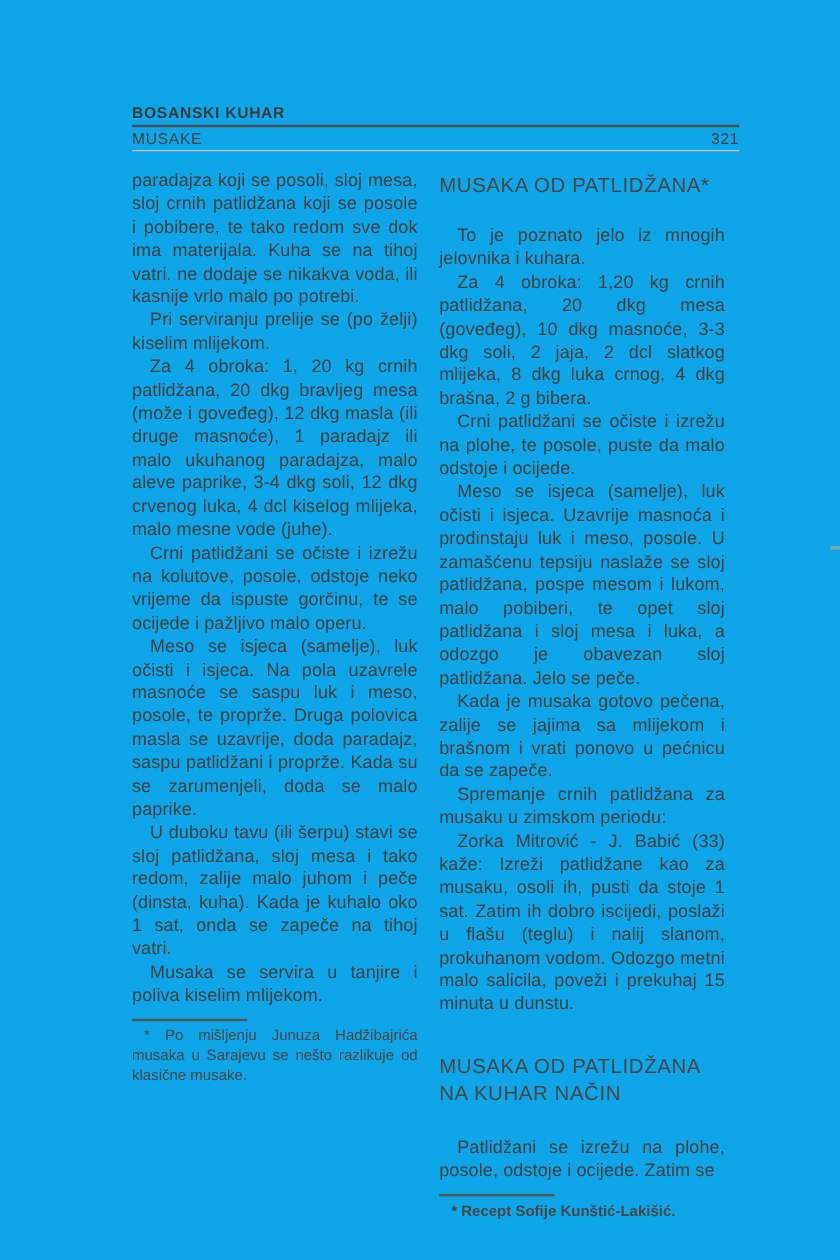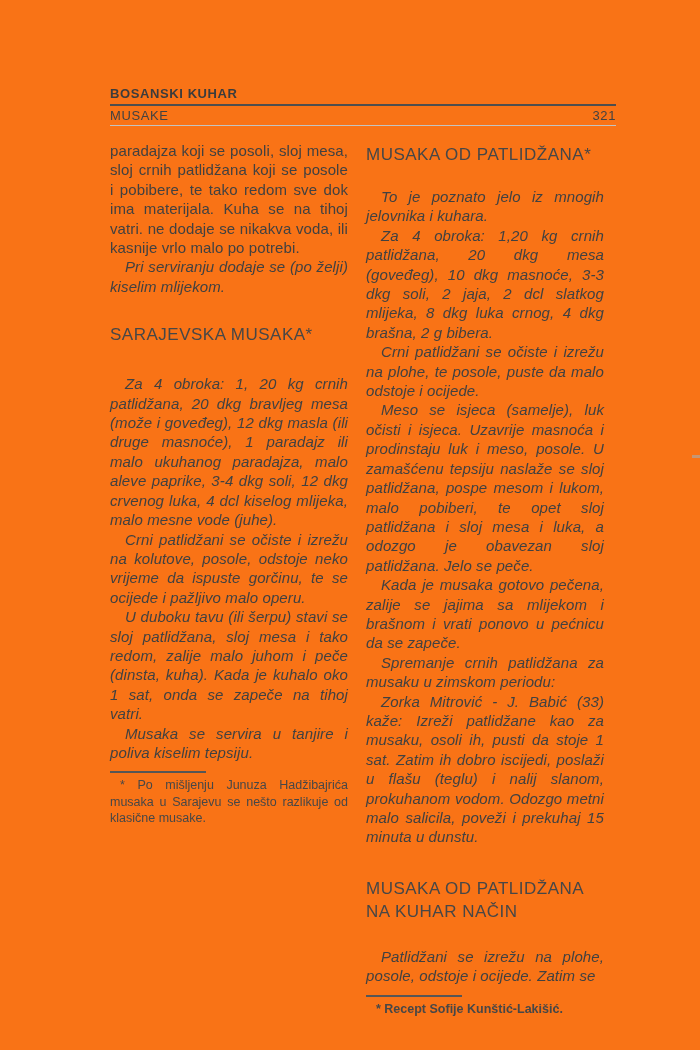--- a/index.html
+++ b/index.html
@@ -4,21 +4,21 @@
 <style>
   html, body {
     margin: 0;
     padding: 0;
     background: #fbfbfa;
   }
   .page {
     position: relative;
     width: 700px;
     height: 1050px;
-    background: #f97316;
+    background: #0ea5e9;
     overflow: hidden;
     font-family: "Liberation Sans", "DejaVu Sans", sans-serif;
     color: #3f3f3f;
     -webkit-font-smoothing: antialiased;
   }
   .content {
     position: absolute;
     left: 110px;
     top: 86px;
     width: 506px;
@@ -60,21 +60,21 @@
   .col-left { margin-right: 18px; }
   .col-right { width: 238px; }
   p.body-par {
     margin: 0;
     font-size: 15px;
     line-height: 19.4px;
     text-align: justify;
     letter-spacing: 0.1px;
     color: #414141;
   }
-  p.indent { text-indent: 15px; font-style: italic; }
+  p.indent { text-indent: 15px; }
   h2.recipe-heading {
     font-size: 17px;
     font-weight: 400;
     letter-spacing: 0.5px;
     color: #474747;
     margin: 27px 0 28px 0;
     line-height: 23px;
   }
   h2.first-heading { margin: 2px 0 21px 0; }
   h2.two-line { margin: 30px 0 24px 0; }
@@ -119,28 +119,28 @@
         <span>MUSAKE</span>
         <span>321</span>
       </div>
       <hr class="head-rule-2">
     </div>
 
     <div class="columns">
 
       <section class="col col-left">
         <p class="body-par">paradajza koji se posoli, sloj mesa, sloj crnih patlidžana koji se posole i pobibere, te tako redom sve dok ima materijala. Kuha se na tihoj vatri. ne dodaje se nikakva voda, ili kasnije vrlo malo po potrebi.</p>
-        <p class="body-par indent">Pri serviranju dodaje se (po želji) kiselim mlijekom.</p>
+        <p class="body-par indent">Pri serviranju prelije se (po želji) kiselim mlijekom.</p>
 
-        <h2 class="recipe-heading">SARAJEVSKA MUSAKA*</h2>
 
         <p class="body-par indent">Za 4 obroka: 1, 20 kg crnih patlidžana, 20 dkg bravljeg mesa (može i goveđeg), 12 dkg masla (ili druge masnoće), 1 paradajz ili malo ukuhanog paradajza, malo aleve paprike, 3-4 dkg soli, 12 dkg crvenog luka, 4 dcl kiselog mlijeka, malo mesne vode (juhe).</p>
         <p class="body-par indent">Crni patlidžani se očiste i izrežu na kolutove, posole, odstoje neko vrijeme da ispuste gorčinu, te se ocijede i pažljivo malo operu.</p>
+        <p class="body-par indent">Meso se isjeca (samelje), luk očisti i isjeca. Na pola uzavrele masnoće se saspu luk i meso, posole, te proprže. Druga polovica masla se uzavrije, doda paradajz, saspu patlidžani i proprže. Kada su se zarumenjeli, doda se malo paprike.</p>
         <p class="body-par indent">U duboku tavu (ili šerpu) stavi se sloj patlidžana, sloj mesa i tako redom, zalije malo juhom i peče (dinsta, kuha). Kada je kuhalo oko 1 sat, onda se zapeče na tihoj vatri.</p>
-        <p class="body-par indent">Musaka se servira u tanjire i poliva kiselim tepsiju.</p>
+        <p class="body-par indent">Musaka se servira u tanjire i poliva kiselim mlijekom.</p>
 
         <div class="footnote">
           <hr class="fn-rule">
           <p class="fn-text">* Po mišljenju Junuza Hadžibajrića musaka u Sarajevu se nešto razlikuje od klasične musake.</p>
         </div>
       </section>
 
       <section class="col col-right">
         <h2 class="recipe-heading first-heading">MUSAKA OD PATLIDŽANA*</h2>
 

